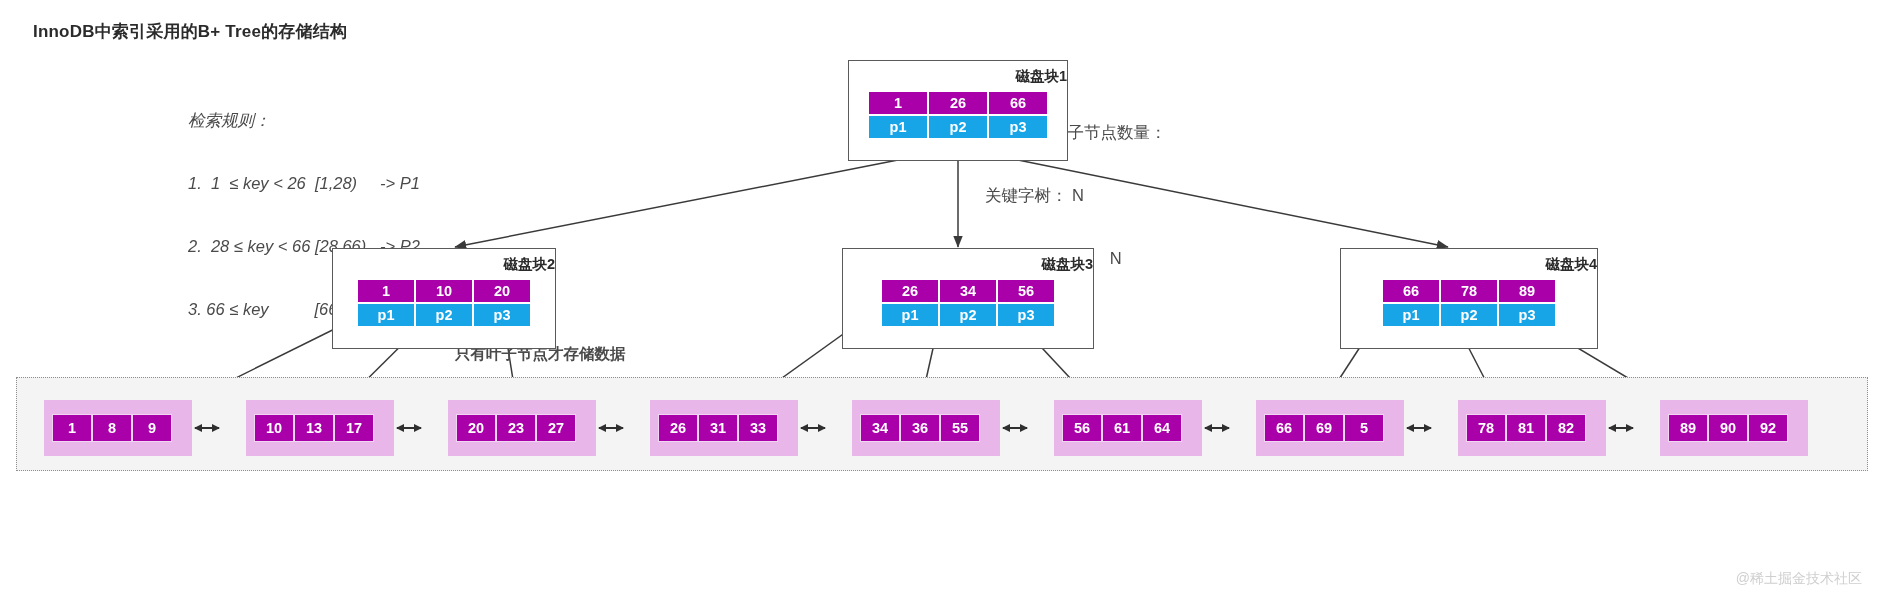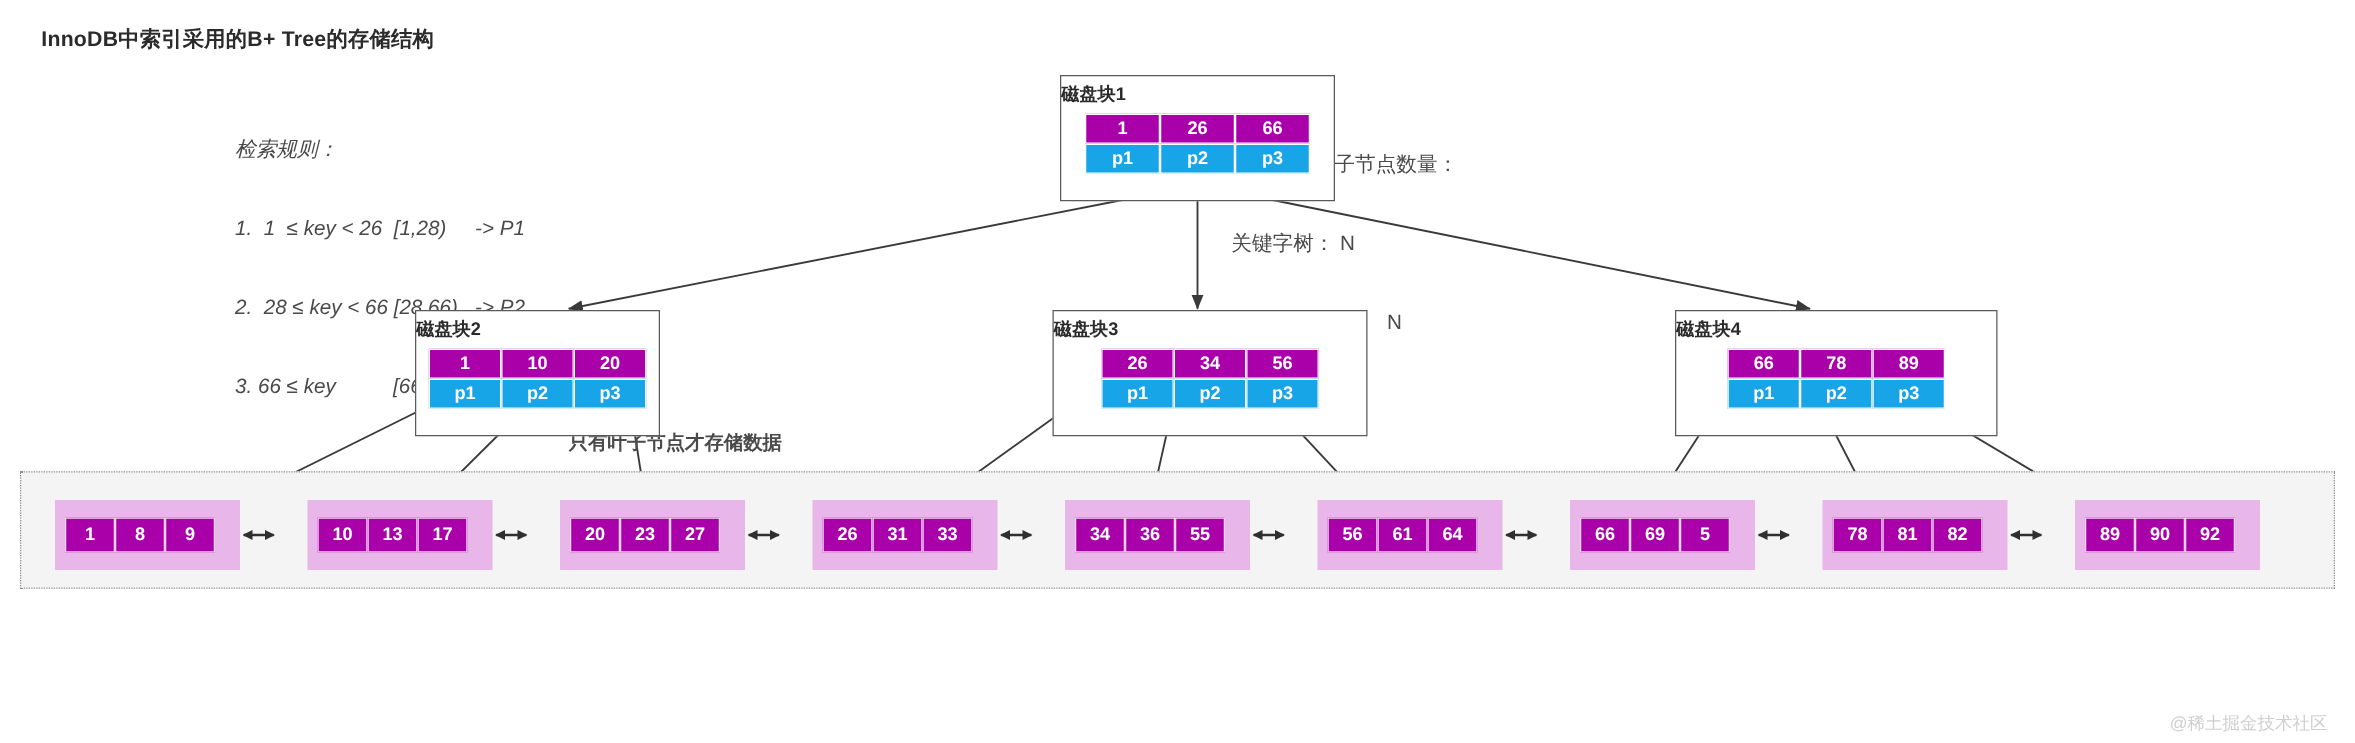--- a/index.html
+++ b/index.html
@@ -72,21 +72,21 @@
   .rules-row { display: block; white-space: pre; }
 
   
   .block {
     position: absolute;
     box-sizing: border-box;
     border: 1.6px solid #5a5a5a;
     background: #ffffff;
   }
   .block-title {
-    text-align: left;
+    text-align: right;
     font-size: 14.5px;
     font-weight: bold;
     color: #2b2b2b;
     margin-top: 7px;
     margin-bottom: 6px;
     line-height: 17px;
   }
   .cells {
     display: flex;
     flex-direction: column;
@@ -220,21 +220,21 @@
           <div class="cell key" style="width:60px">66</div>
         </div>
         <div class="cell-row">
           <div class="cell ptr" style="width:60px">p1</div>
           <div class="cell ptr" style="width:60px">p2</div>
           <div class="cell ptr" style="width:60px">p3</div>
         </div>
       </div>
     </div>
 
-    <div class="block" style="left:332px; top:248px; width:196px; height:101px;">
+    <div class="block" style="left:332px; top:248px; width:224px; height:101px;">
       <div class="block-title">磁盘块2</div>
       <div class="cells">
         <div class="cell-row">
           <div class="cell key" style="width:58px">1</div>
           <div class="cell key" style="width:58px">10</div>
           <div class="cell key" style="width:58px">20</div>
         </div>
         <div class="cell-row">
           <div class="cell ptr" style="width:58px">p1</div>
           <div class="cell ptr" style="width:58px">p2</div>

